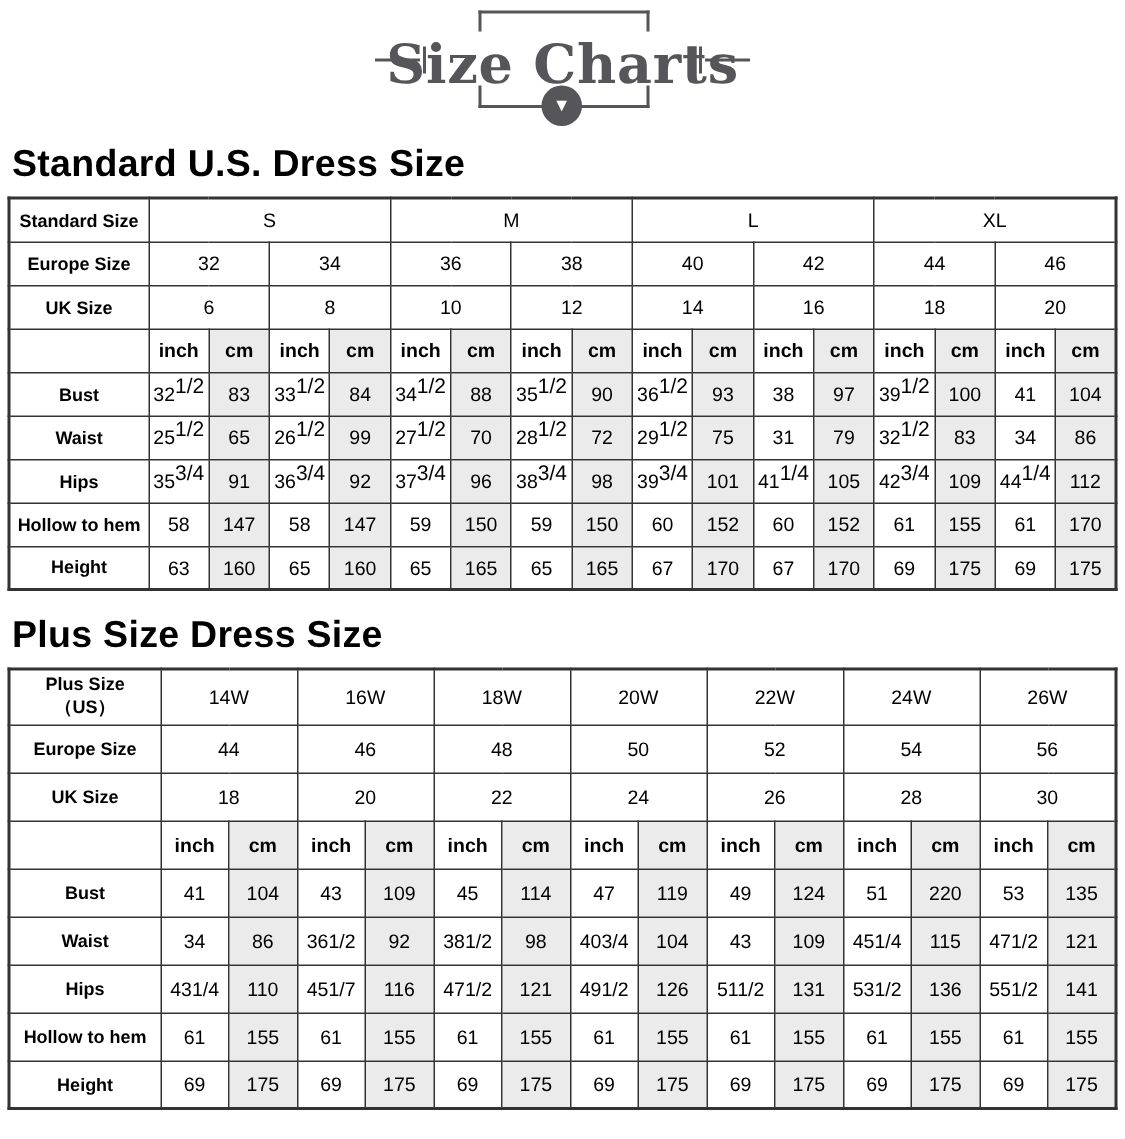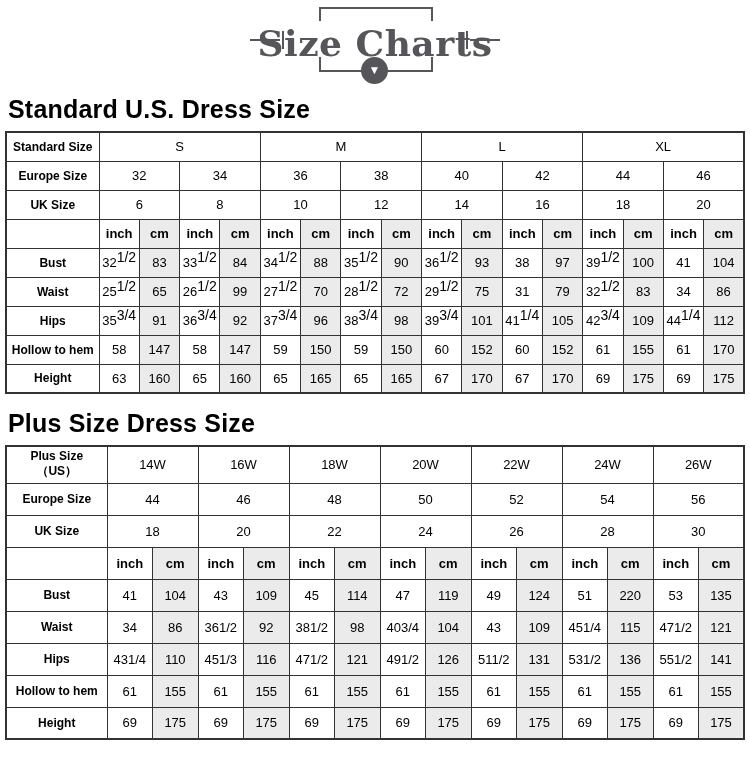--- a/index.html
+++ b/index.html
@@ -313,21 +313,21 @@
         <td class="shade">109</td>
         <td>451/4</td>
         <td class="shade">115</td>
         <td>471/2</td>
         <td class="shade">121</td>
       </tr>
       <tr>
         <td class="lbl">Hips</td>
         <td>431/4</td>
         <td class="shade">110</td>
-        <td>451/3</td>
+        <td>451/7</td>
         <td class="shade">116</td>
         <td>471/2</td>
         <td class="shade">121</td>
         <td>491/2</td>
         <td class="shade">126</td>
         <td>511/2</td>
         <td class="shade">131</td>
         <td>531/2</td>
         <td class="shade">136</td>
         <td>551/2</td>

